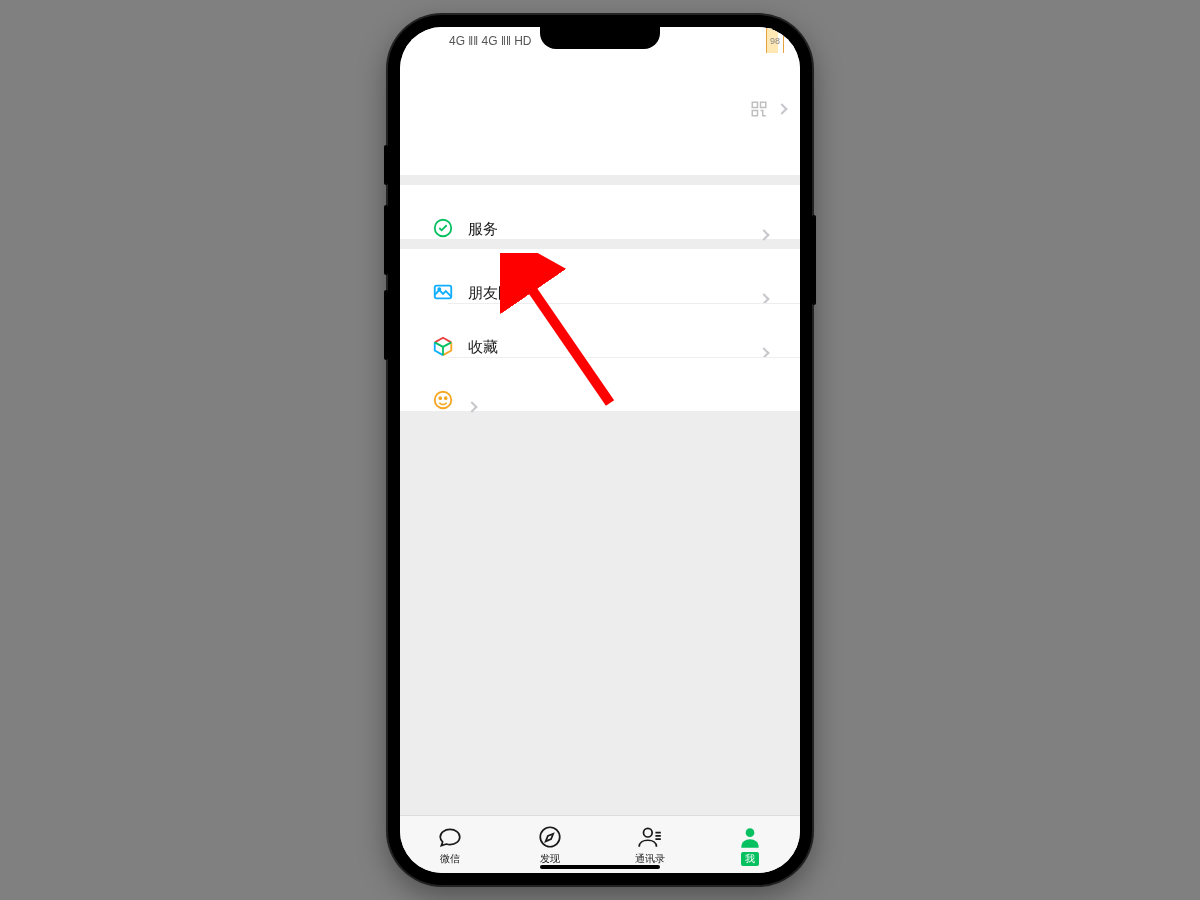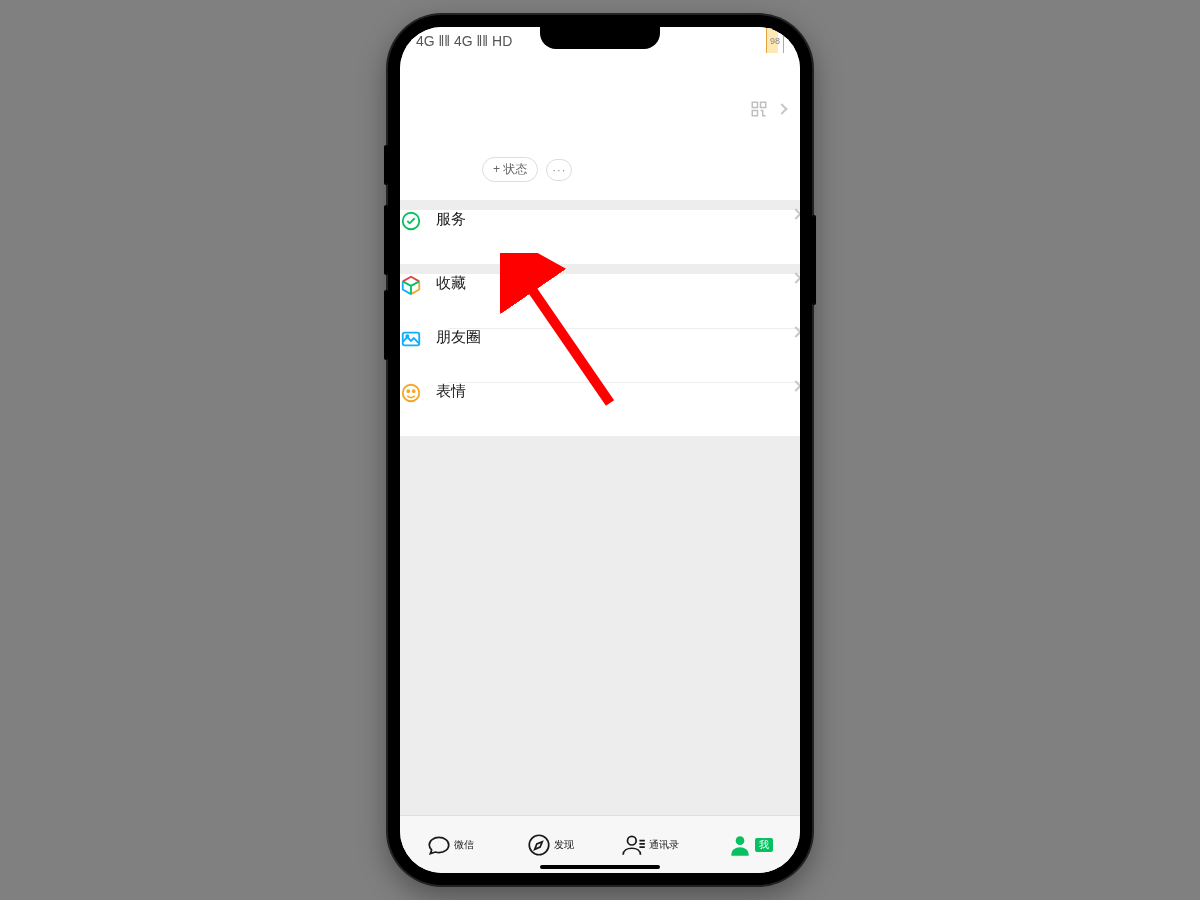--- a/index.html
+++ b/index.html
@@ -54,21 +54,21 @@
     height: 26px;
     background: #fff;
     display: flex;
     align-items: center;
     justify-content: space-between;
     font-size: 11px;
     color: #666;
     padding: 0 16px;
     padding-top: 2px;
   }
-  .status-left { display:flex; align-items:center; gap:3px; font-size:14px; color:#555;}
+  .status-left { display:flex; align-items:center; gap:3px; font-size:12px; color:#555;margin-left:33px;}
   .status-center { font-size:13px; color:#222; font-weight:500; letter-spacing:0.5px; margin-left:-30px;}
   .status-right { display:flex; align-items:center; gap:3px; }
   .battery-pill {
     display:inline-flex; align-items:center;
     border:1px solid #e6a23c; border-radius:6px;
     padding:16px 3px; font-size:9px; color:#888; height:14px;
     background: linear-gradient(to right,#ffe8b3 70%, transparent 70%);
   }
 
   
@@ -103,22 +103,22 @@
     border-radius:12px;
     display:inline-flex; align-items:center; justify-content:center;
     font-size:11px; color:#888; letter-spacing:1px;
   }
 
   .gap { height: 10px; background:#ededed; }
 
   
   .cell {
     background:#fff;
-    display:flex; align-items:flex-start;
-    padding: 0 0;
+    display:flex; align-items:flex-end;
+    padding: 0 32px;
     height: 54px;
     position: relative;
   }
   .cell + .cell::before {
     content:"";
     position:absolute; top:0; left:48px; right:0;
     height:1px; background:#eee;
   }
   .cell .icon {
     width:22px; height:22px;
@@ -136,21 +136,21 @@
   
   .tab-bar {
     margin-top:auto;
     height: 58px;
     background:#f7f7f7;
     border-top:1px solid #ddd;
     display:flex;
   }
   .tab {
     flex:1;
-    display:flex; flex-direction:row;
+    display:flex; flex-direction:column;
     align-items:center; justify-content:center;
     gap:2px;
     font-size:10px;
     color:#1a1a1a;
   }
   .tab.active { color:#07c160; }
   .tab.active .tab-label-bg {
     background:#07c160;
     color:#fff;
     padding:0 4px;
@@ -197,75 +197,70 @@
       <div class="profile-row">
         <span class="qr-icon">
           <svg viewBox="0 0 24 24" width="18" height="18" fill="none" stroke="#bfbfbf" stroke-width="2">
             <rect x="3" y="3" width="7" height="7"></rect>
               <rect x="14" y="3" width="7" height="7"></rect>
             <rect x="3" y="14" width="7" height="7"></rect>
             <path d="M14 14h3v3M21 21h-4v-4"></path>
           </svg>
         </span>
         <span class="chevron"></span>
-      </div>
-      <div class="status-btn-row">
-        <span class="pill-btn">+ 状态</span>
-        <span class="dots-btn">···</span>
       </div>
     </div>
 
     <div class="gap"></div>
 
     <div class="cell">
       <span class="icon">
         <svg viewBox="0 0 24 24" width="22" height="22" fill="none" stroke="#07c160" stroke-width="2">
           <circle cx="12" cy="12" r="9"></circle>
             <path d="M8 12l2.5 2.5L16 9"></path>
         </svg>
       </span>
       <span class="label">服务</span>
       <span class="chevron"></span>
     </div>
 
     <div class="gap"></div>
 
+    <div class="cell">
+      <span class="icon">
+        <svg viewBox="0 0 24 24" width="22" height="22" fill="none" stroke="#10aeff" stroke-width="2">
+          <rect x="3" y="5" width="18" height="14" rx="2"></rect>
+            <path d="M3 15l5-5 4 4 3-3 6 6"></path>
+            <circle cx="8" cy="9" r="1.2" fill="#10aeff"></circle>
+        </svg>
+      </span>
+      <span class="label">朋友圈</span>
+      <span class="chevron"></span>
+    </div>
     <div class="cell">
       <span class="icon">
         <svg viewBox="0 0 24 24" width="22" height="22" fill="none" stroke-width="2">
           <path stroke="#e64340" d="M3 8l9-5 9 5"></path>
             <path stroke="#10aeff" d="M3 8v9l9 5"></path>
             <path stroke="#f5a623" d="M21 8v9l-9 5"></path>
             <path stroke="#07c160" d="M3 8l9 5 9-5M12 13v9"></path>
         </svg>
       </span>
       <span class="label">收藏</span>
       <span class="chevron"></span>
     </div>
     <div class="cell">
       <span class="icon">
-        <svg viewBox="0 0 24 24" width="22" height="22" fill="none" stroke="#10aeff" stroke-width="2">
-          <rect x="3" y="5" width="18" height="14" rx="2"></rect>
-            <path d="M3 15l5-5 4 4 3-3 6 6"></path>
-            <circle cx="8" cy="9" r="1.2" fill="#10aeff"></circle>
-        </svg>
-      </span>
-      <span class="label">朋友圈</span>
-      <span class="chevron"></span>
-    </div>
-    <div class="cell">
-      <span class="icon">
         <svg viewBox="0 0 24 24" width="22" height="22" fill="none" stroke="#f5a623" stroke-width="2">
           <circle cx="12" cy="12" r="9"></circle>
             <circle cx="9" cy="10" r="1" fill="#f5a623"></circle>
             <circle cx="15" cy="10" r="1" fill="#f5a623"></circle>
             <path d="M8 15c1.2 1.3 2.6 2 4 2s2.8-.7 4-2"></path>
         </svg>
       </span>
-      <span class="label">表情</span>
       <span class="chevron"></span>
     </div>
 
     <div class="gap"></div>
 
 
     <div class="tab-bar">
       <div class="tab">
         <span class="tab-icon">
           <svg viewBox="0 0 24 24" width="26" height="26" fill="none" stroke="#1a1a1a" stroke-width="1.6">

